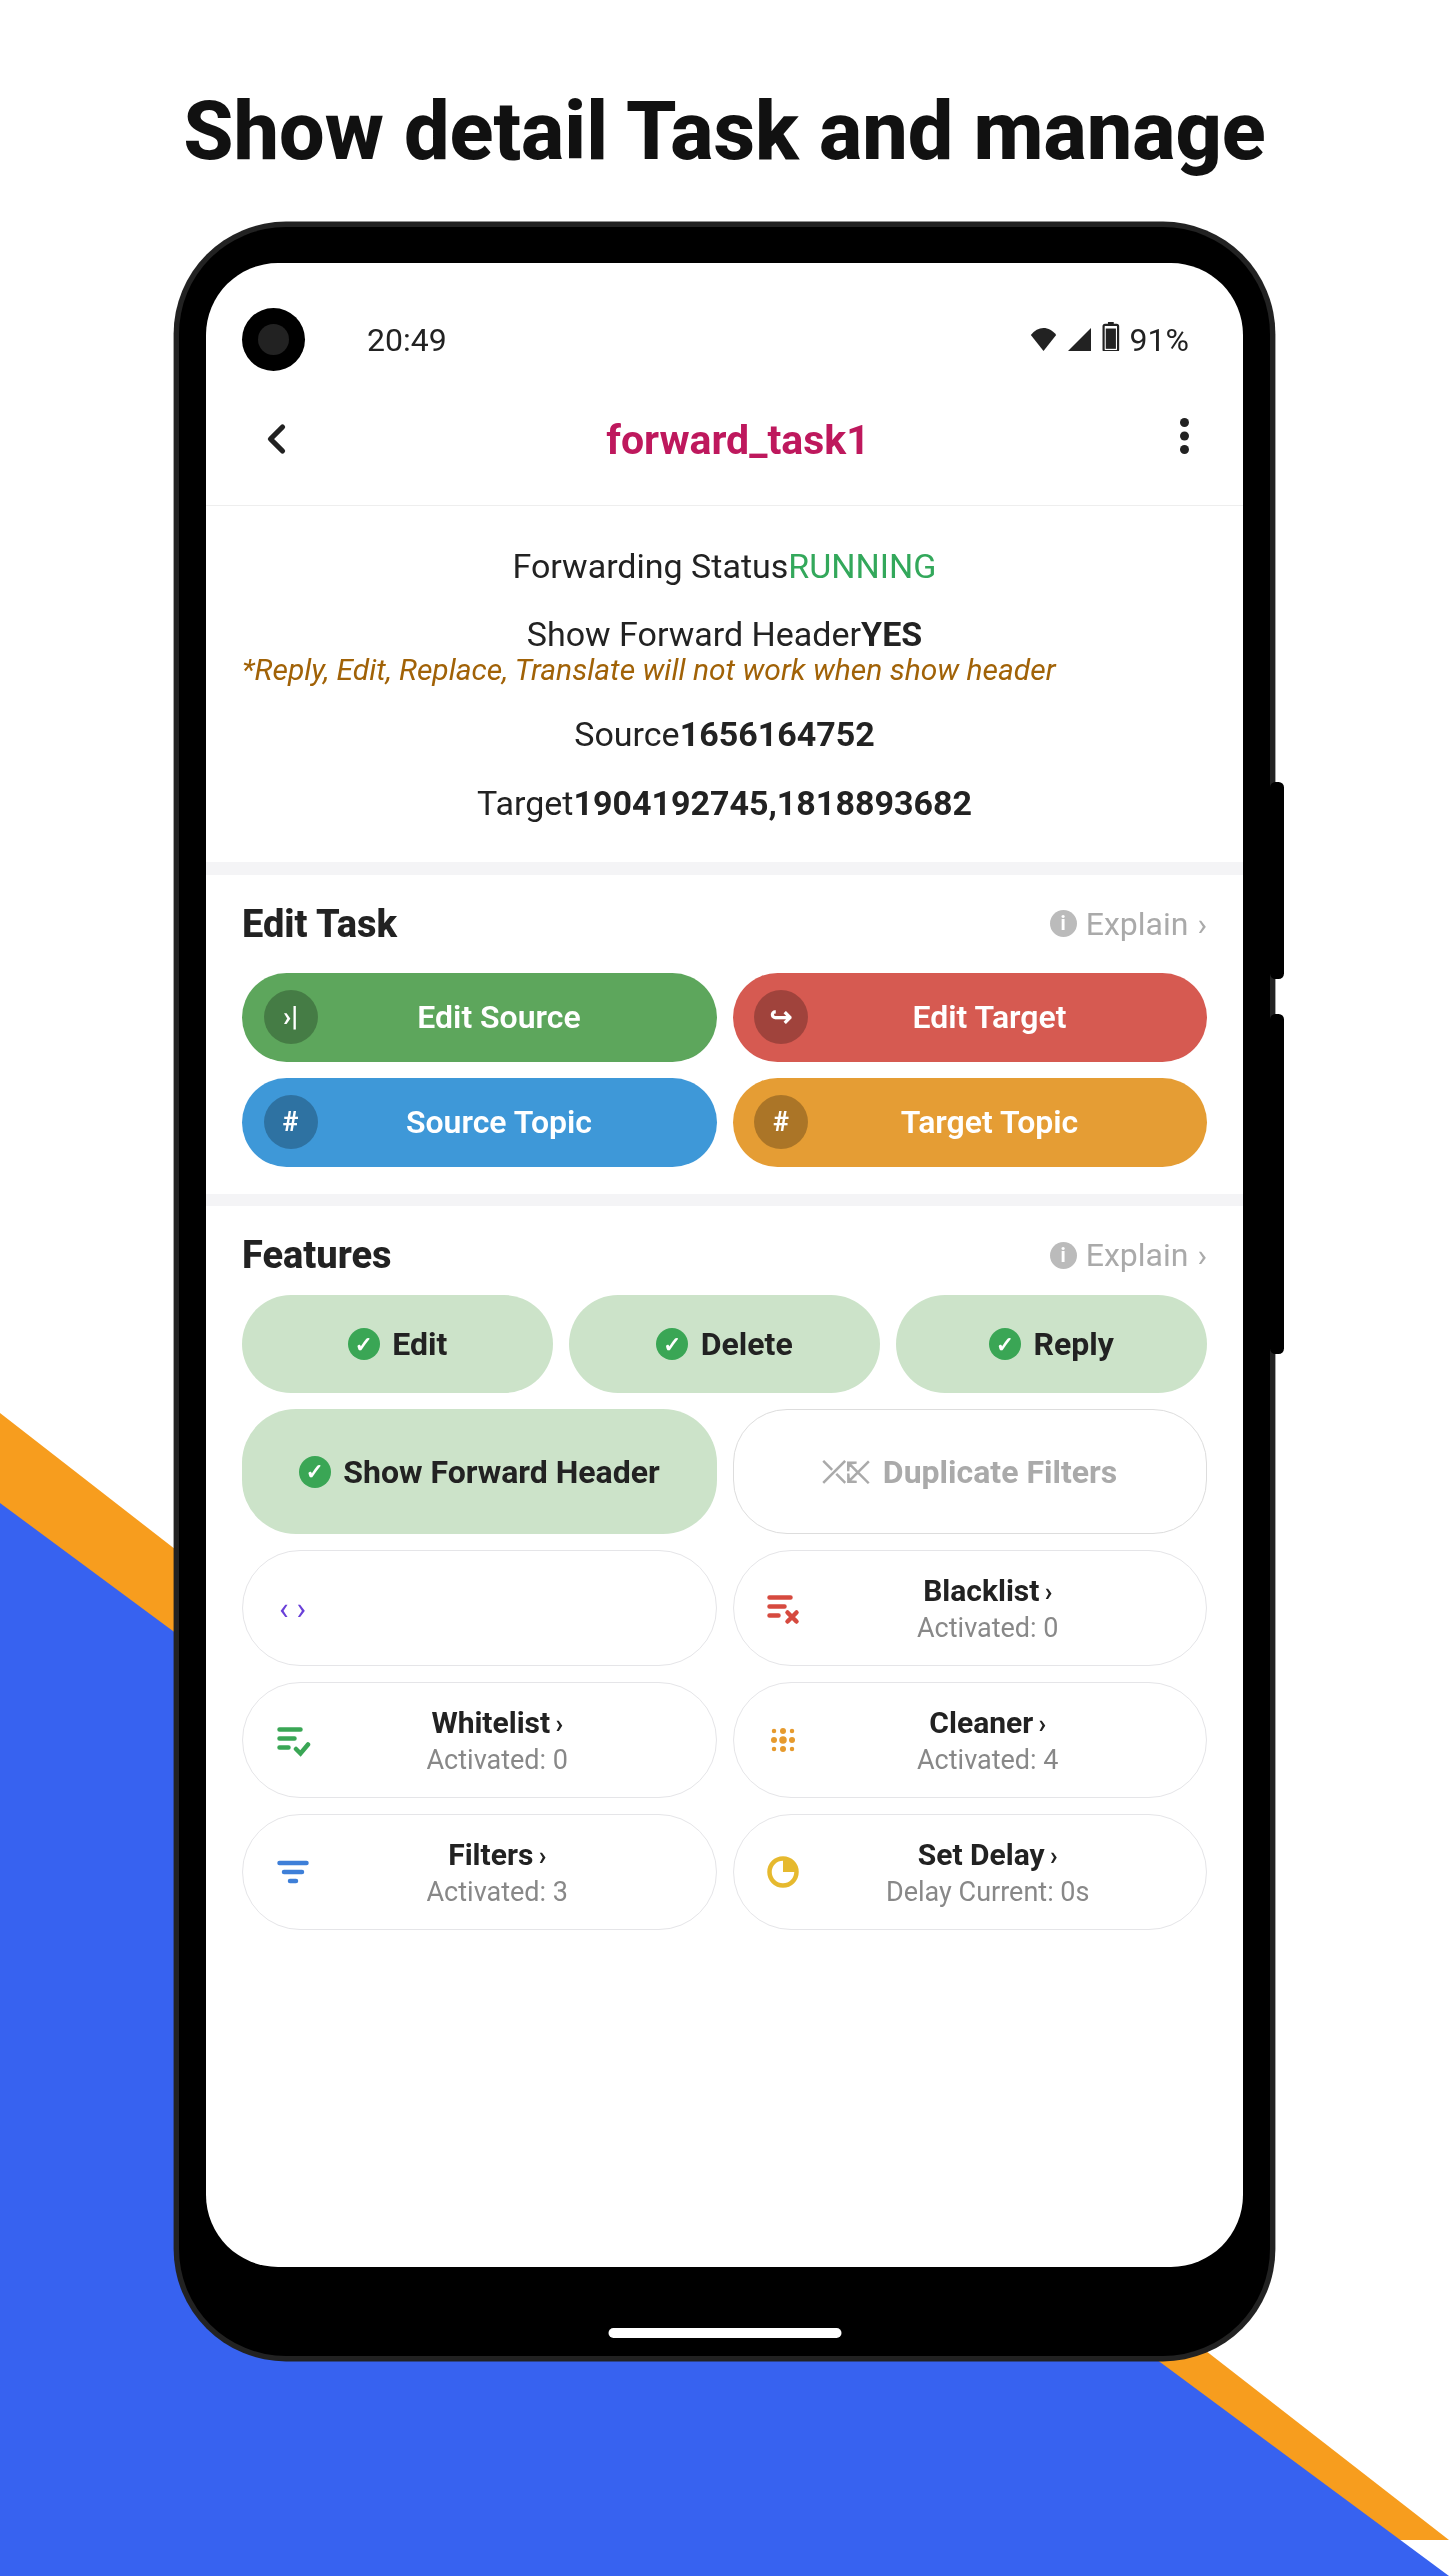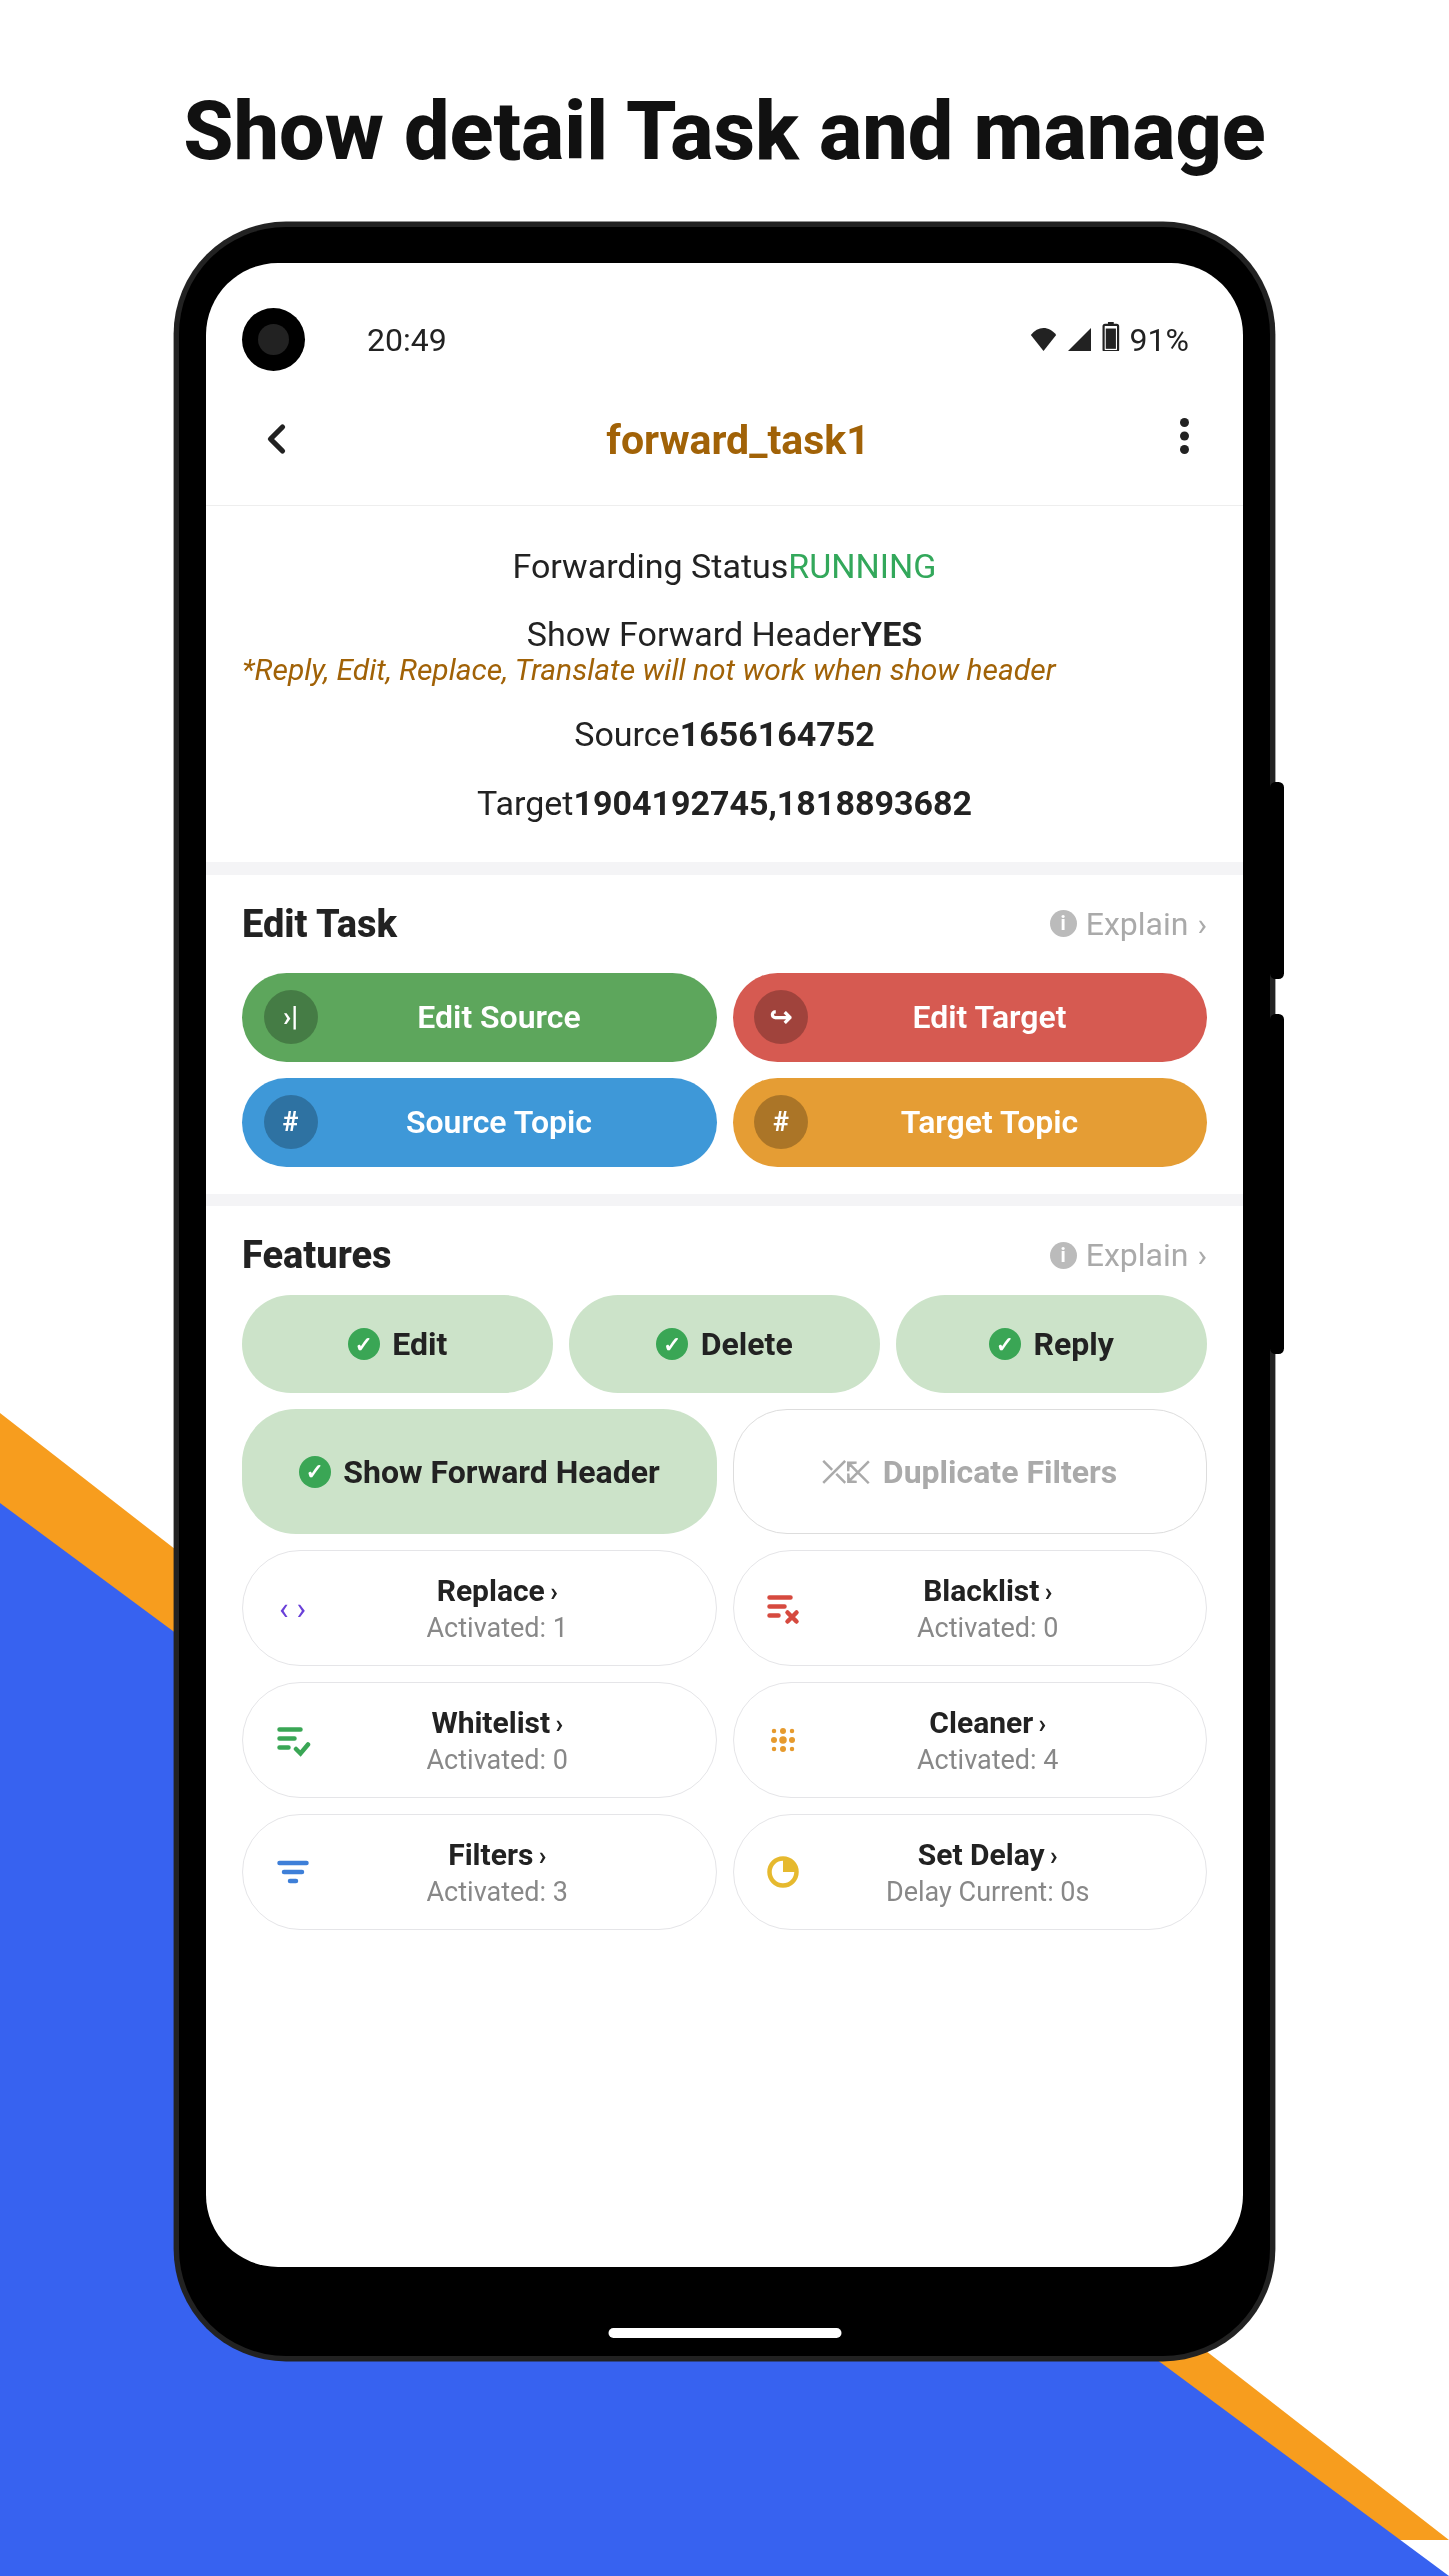--- a/index.html
+++ b/index.html
@@ -87,21 +87,21 @@
   color: #222;
   margin-top: 32px;
 }
 .status-icons { display:flex; align-items:center; gap:9px; }
 .header {
   display:flex; align-items:center; justify-content:space-between;
   padding: 18px 36px 27px;
   border-bottom: 0.9px solid #eee;
 }
 .back-arrow { font-size: 50px; font-weight:700; color:#222; padding:9px 18px; }
-.header-title { font-size: 41px; font-weight:700; color:#a16207; }
+.header-title { font-size: 41px; font-weight:700; color:#be185d; }
 .kebab { font-size: 36px; letter-spacing: -1.8px; padding:9px 18px; color:#222; }
 .section { padding: 25px 36px; }
 .info-row { display:flex; justify-content:center; padding: 14.3px 0; font-size: 34px; color:#222; }
 .info-label { font-weight:400; }
 .info-value { font-weight:700; }
 .val-green { color:#33a85b; font-weight:400; }
 .note { color:#a16207; font-size:30px; font-style:italic; margin-top:-3.6px; }
 .divider { height: 12.5px; background:#f4f4f6; }
 .section-header { display:flex; justify-content:space-between; align-items:center; padding: 27px 36px 18px; }
 .section-title { font-size:38px; font-weight:800; color:#222; }
@@ -288,24 +288,20 @@
       </div>
       <div class="feat-pill off" style="height:125px;">
         <span style="color:#aaa;font-size:30px;">⤫⤪</span>
         <span>Duplicate Filters</span>
       </div>
     </div>
 
     <div class="feat-row2">
       <div class="card-pill">
         <span class="card-icon" style="color:#6a40d8;">‹ ›</span>
-        <div class="card-body">
-          <div class="card-title"><span>Replace</span><span class="chev">›</span></div>
-          <div class="card-sub">Activated: 1</div>
-        </div>
       </div>
       <div class="card-pill">
         <span class="card-icon" style="color:#d64a3f;">
           <svg width="36" height="36" viewBox="0 0 24 24">
               <path stroke="#d64a3f" stroke-width="3" stroke-linecap="round" d="M3 5h14M3 11h10M3 17h6"></path>
               <path stroke="#d64a3f" stroke-width="3" stroke-linecap="round" d="M15 15l6 6M21 15l-6 6"></path>
             </svg>
         </span>
         <div class="card-body">
           <div class="card-title"><span>Blacklist</span><span class="chev">›</span></div>

